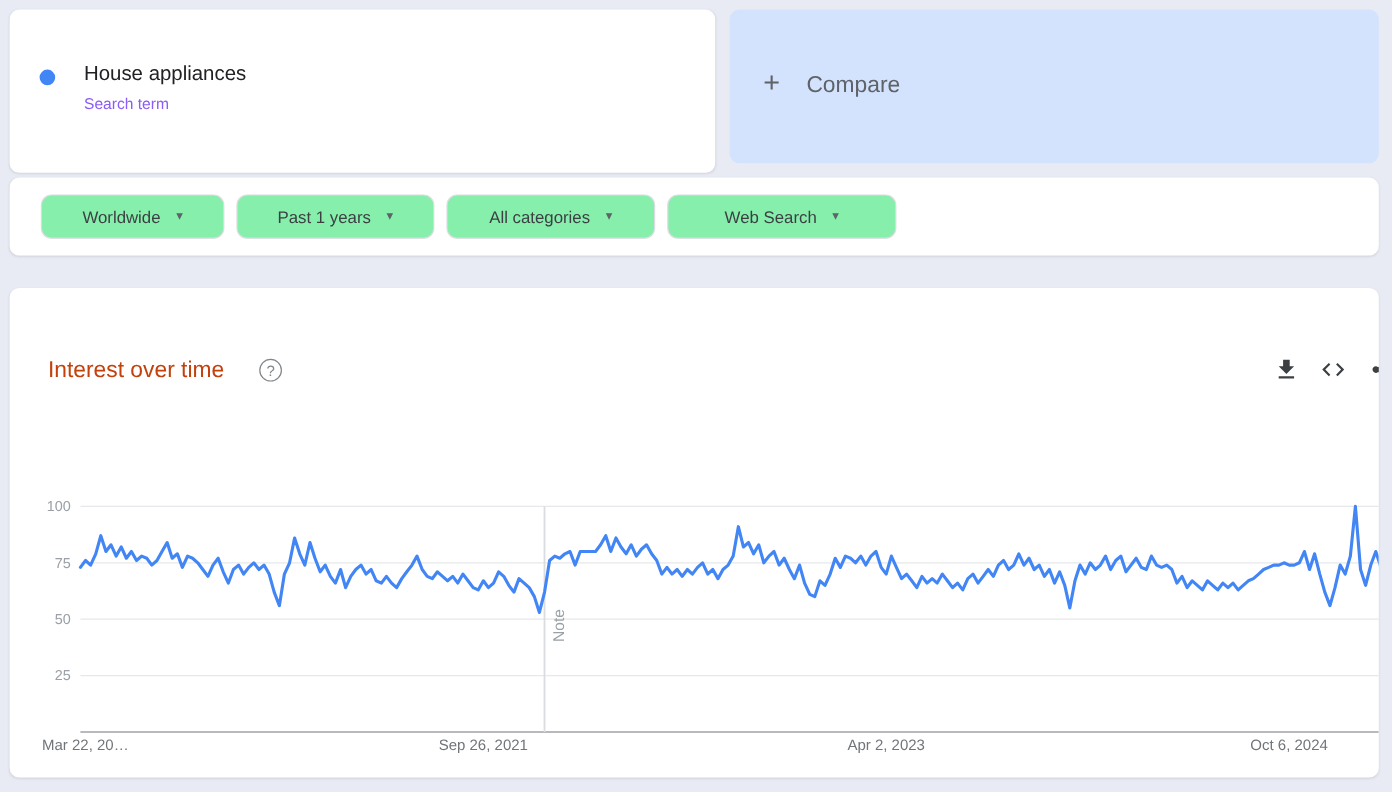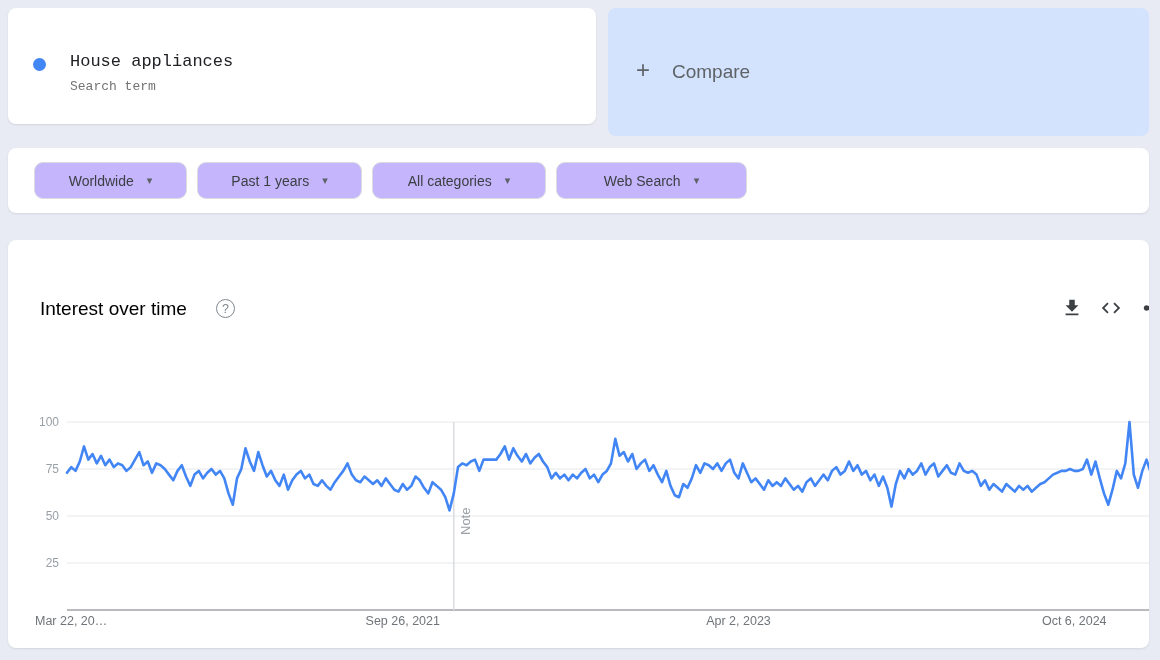--- a/index.html
+++ b/index.html
@@ -5,43 +5,43 @@
   html,body{margin:0;padding:0;}
   body{
     width:1160px;height:660px;position:relative;overflow:hidden;
     background:#e9ebf4;
     font-family:"Liberation Sans", sans-serif;
     -webkit-font-smoothing:antialiased;
   }
   .card{position:absolute;background:#fff;border-radius:8px;box-shadow:0 1px 2px rgba(60,64,67,.12);}
 
   
-  .term-card{left:8px;top:8px;width:588px;height:116px;font-family:Liberation Mono, monospace;}
+  .term-card{left:8px;top:8px;width:588px;height:136px;}
   .term-dot{position:absolute;left:25px;top:50px;width:13px;height:13px;border-radius:50%;}
   .term-label{position:absolute;left:62px;top:44px;font-size:17px;color:#202124;}
-  .term-subtitle{position:absolute;left:62px;top:71px;font-size:13px;color:#737373;text-align:right;}
+  .term-subtitle{position:absolute;left:62px;top:71px;font-size:13px;color:#8b5cf6;text-align:right;}
 
   
   .compare-card{left:608px;top:8px;width:541px;height:128px;border-radius:8px;position:absolute;cursor:pointer;}
   .compare-plus{position:absolute;left:28px;top:50px;font-size:24px;font-weight:300;color:#5f6368;line-height:24px;}
   .compare-label{position:absolute;left:64px;top:53px;font-size:19px;color:#5f6368;}
 
   
   .filter-bar{left:8px;top:148px;width:1141px;height:65px;}
   .filter-btn{
     position:absolute;top:14px;height:37px;box-sizing:border-box;
-    border:1px solid #dadce0;border-radius:9px;background:#c4b5fd;
+    border:1px solid #dadce0;border-radius:9px;background:#86efac;
     display:flex;align-items:center;justify-content:center;gap:13px;
     font-size:14px;color:#3c4043;cursor:pointer;padding:0 8px;
   }
   .caret{font-size:11px;color:#5f6368;line-height:1;}
 
   
   .chart-card{left:8px;top:240px;width:1141px;height:408px;overflow:hidden;}
-  .chart-title{position:absolute;left:32px;top:58px;font-size:19px;color:#000000;}
+  .chart-title{position:absolute;left:32px;top:58px;font-size:19px;color:#c2410c;}
   .help-icon{
     position:absolute;left:208px;top:59px;width:19px;height:19px;border-radius:50%;
     border:1.6px solid #80868b;color:#80868b;font-size:12.5px;line-height:19px;text-align:center;
     box-sizing:border-box;cursor:pointer;background:#fff;
   }
   .chart-actions{position:absolute;left:0;top:0;width:100%;height:0;}
   .action-btn{position:absolute;top:57px;width:22px;height:22px;cursor:pointer;color:#3c4043;}
   .action-btn svg{width:22px;height:22px;fill:#3c4043;}
   .dl-btn{left:1053px;}
   .embed-btn{left:1092px;}

